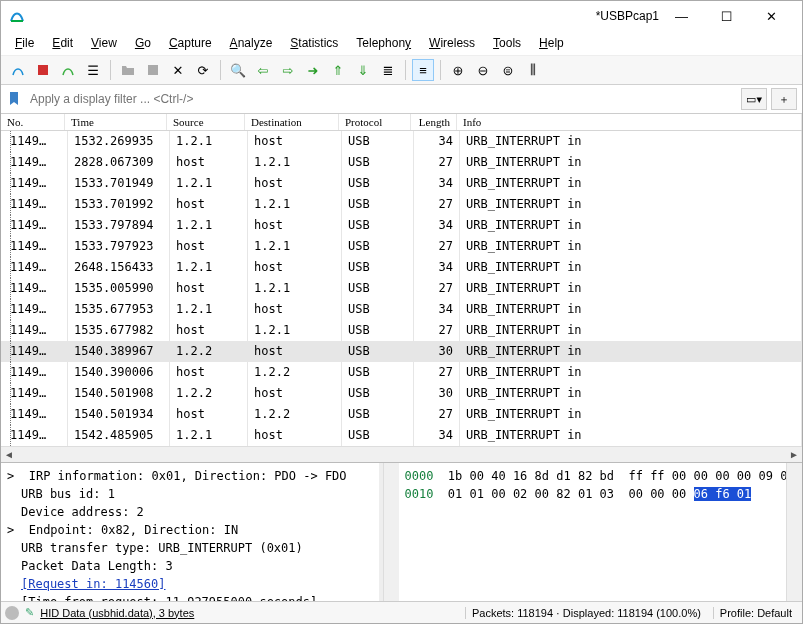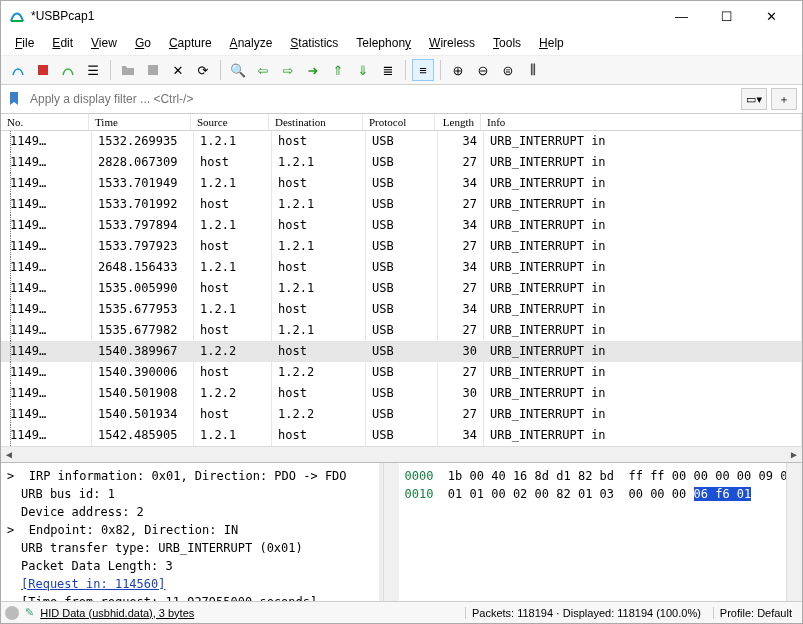--- a/index.html
+++ b/index.html
@@ -1,38 +1,38 @@
 <!DOCTYPE html>
 <html><head>
 <meta charset="utf-8">
 <style>
   * { box-sizing: border-box; margin: 0; padding: 0; }
   body { font-family: "Segoe UI", Tahoma, sans-serif; font-size: 12px; background: #fff; width: 803px; height: 624px; margin: 0 auto; border: 1px solid #aaa; display: flex; flex-direction: column; overflow: hidden; }
   .titlebar { display: flex; align-items: center; height: 30px; padding: 0 8px; background: #fff; }
   .titlebar .appicon { width: 16px; height: 16px; margin-right: 6px; }
-  .titlebar .title { flex: 1; font-size: 12px; }
+  .titlebar .title { flex: 1; font-size: 12px; text-align: right; }
   .winbtns { display: flex; }
   .winbtn { width: 45px; height: 30px; display: flex; align-items: center; justify-content: center; font-family: sans-serif; font-size: 13px; cursor: pointer; }
   .menubar { display: flex; padding: 2px 6px; gap: 2px; border-bottom: 1px solid #eee; align-items: flex-end; }
   .menubar .menu { padding: 3px 8px; cursor: pointer; }
   .menubar .menu u { text-decoration: underline; }
   .toolbar { display: flex; align-items: center; padding: 3px 6px; gap: 3px; border-bottom: 1px solid #d0d0d0; background: #f7f7f7; }
   .tbtn { width: 22px; height: 22px; display: flex; align-items: center; justify-content: center; border: 1px solid transparent; cursor: pointer; font-size: 13px; }
   .tsep { width: 1px; height: 20px; background: #ccc; margin: 0 3px; }
   .filterrow { display: flex; align-items: center; padding: 3px 5px; gap: 4px; border-bottom: 1px solid #ccc; }
   .bookmark { width: 16px; height: 22px; display:flex;align-items:center;justify-content:center;color:#3a80c7;cursor:pointer;}
   .filterinput { flex: 1; border: none; outline: none; padding: 3px 4px; font-size: 12px; color: #0f172a; background:#fff;}
   .filtersmall { width: 26px; height: 22px; border:1px solid #ccc; background:#f4f4f4; display:flex;align-items:center;justify-content:center;cursor:pointer;font-size:11px;}
   .packetlist { flex: 0 0 auto; overflow: hidden; border-bottom: 1px solid #bbb; }
   .plhead { display: flex; background: #fff; border-bottom: 1px solid #d5d5d5; font-size: 11px; }
   .plhead .col, .plrow .col { padding: 2px 6px; border-right: 1px solid #e6e6e6; white-space: nowrap; overflow: hidden; }
   .plrow { display: flex; font-family: Consolas, monospace; font-size: 12px; line-height: 17px; cursor: pointer; border-left: 3px solid transparent; position: relative; }
   .plrow.dash::before { content: ""; position: absolute; left: 6px; top: 0; bottom: 0; border-left: 1px dotted #777; }
   .plrow.sel { background: #e6e6e6; }
-  .col-no { width: 88px; } .col-time { width: 102px; } .col-src { width: 78px; } .col-dst { width: 94px; } .col-proto { width: 72px; } .col-len { width: 46px; text-align: right; } .col-info { flex: 1; }
+  .col-no { width: 64px; } .col-time { width: 102px; } .col-src { width: 78px; } .col-dst { width: 94px; } .col-proto { width: 72px; } .col-len { width: 46px; text-align: right; } .col-info { flex: 1; }
   .plhead .col { font-family: "Segoe UI"; }
   .hscroll { height: 16px; background: #f0f0f0; display:flex; align-items:center; border-top:1px solid #ddd;}
   .hscroll .arrow{width:16px;height:16px;display:flex;align-items:center;justify-content:center;color:#555;font-size:10px;cursor:pointer;}
   .hscroll .track{flex:1;height:12px;background:#f0f0f0;}
   .lowerpanes { flex: 1; display: flex; overflow: hidden; min-height: 0; }
   .details { flex: 1; overflow-y: auto; font-family: Consolas, monospace; font-size: 12px; line-height: 18px; padding: 4px 0 4px 2px; border-right: 4px solid #eee; }
   .details .line { white-space: pre; padding-left: 18px; }
   .details .exp { padding-left: 4px; }
   .details .link { color: #1a3fbf; text-decoration: underline; }
   .hexpane { flex: 1; overflow: hidden; font-family: Consolas, monospace; font-size: 12px; line-height: 18px; padding: 4px 6px; white-space: pre; }

